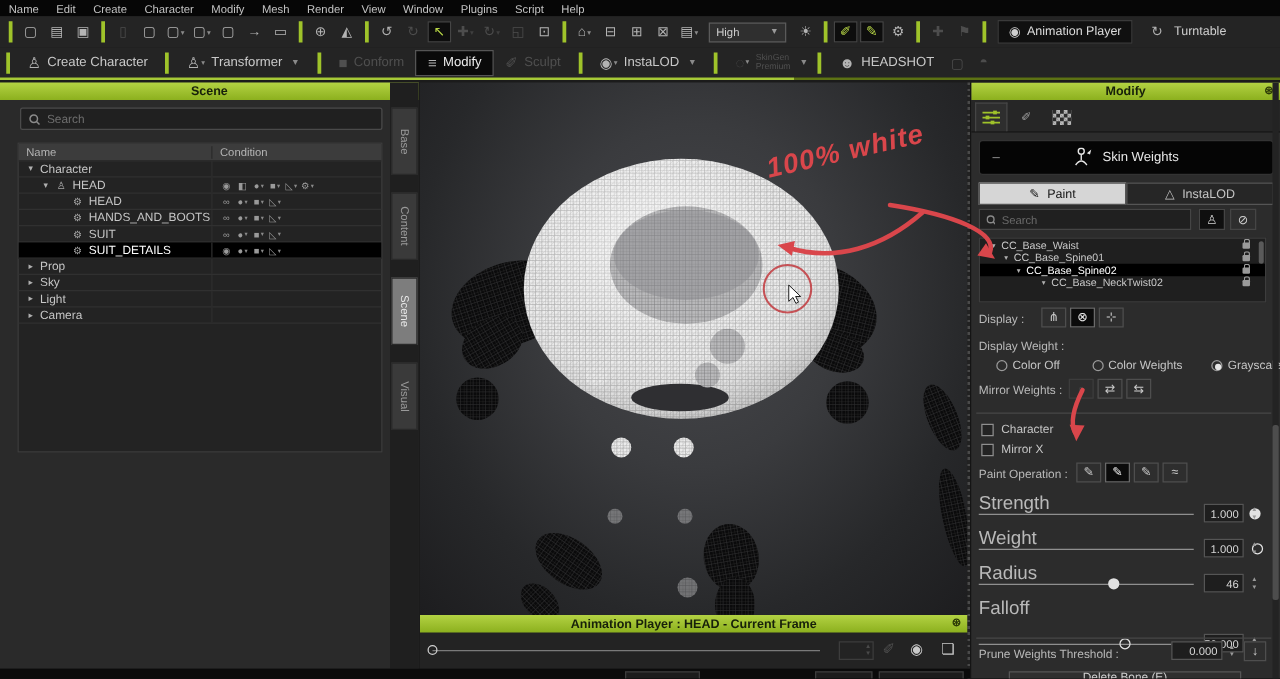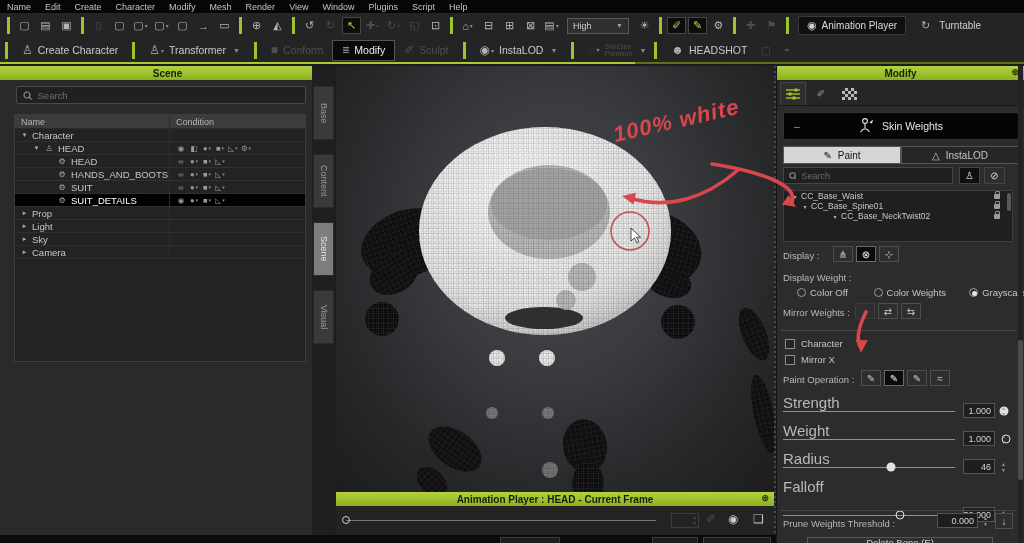--- a/index.html
+++ b/index.html
@@ -374,28 +374,28 @@
       <div class="srow lvl0">
         <span class="c1">
             <span class="arr">▸</span>
             <span>Prop</span>
           </span>
           <span class="c2"></span>
       </div>
       <div class="srow lvl0">
         <span class="c1">
             <span class="arr">▸</span>
+            <span>Sky</span>
+          </span>
+          <span class="c2"></span>
+      </div>
+      <div class="srow lvl0">
+        <span class="c1">
+            <span class="arr">▸</span>
             <span>Light</span>
-          </span>
-          <span class="c2"></span>
-      </div>
-      <div class="srow lvl0">
-        <span class="c1">
-            <span class="arr">▸</span>
-            <span>Sky</span>
           </span>
           <span class="c2"></span>
       </div>
       <div class="srow lvl0">
         <span class="c1">
             <span class="arr">▸</span>
             <span>Camera</span>
           </span>
           <span class="c2"></span>
       </div>
@@ -556,20 +556,25 @@
       <div class="brow" style="padding-left:8px">
         <span class="arr">▾</span>
           <span>CC_Base_Waist</span>
           <span class="lock"></span>
       </div>
       <div class="brow" style="padding-left:18px">
         <span class="arr">▾</span>
           <span>CC_Base_Spine01</span>
           <span class="lock"></span>
       </div>
+      <div class="brow sel" style="padding-left:28px">
+        <span class="arr">▾</span>
+          <span>CC_Base_Spine02</span>
+          <span class="lock"></span>
+      </div>
       <div class="brow" style="padding-left:48px">
         <span class="arr">▾</span>
           <span>CC_Base_NeckTwist02</span>
           <span class="lock"></span>
       </div>
       <div class="blscroll"></div>
     </div>
 
     <span class="rlabel" style="top:184px">Display :</span>
     <div class="btnrow" style="left:56px;top:180px">

